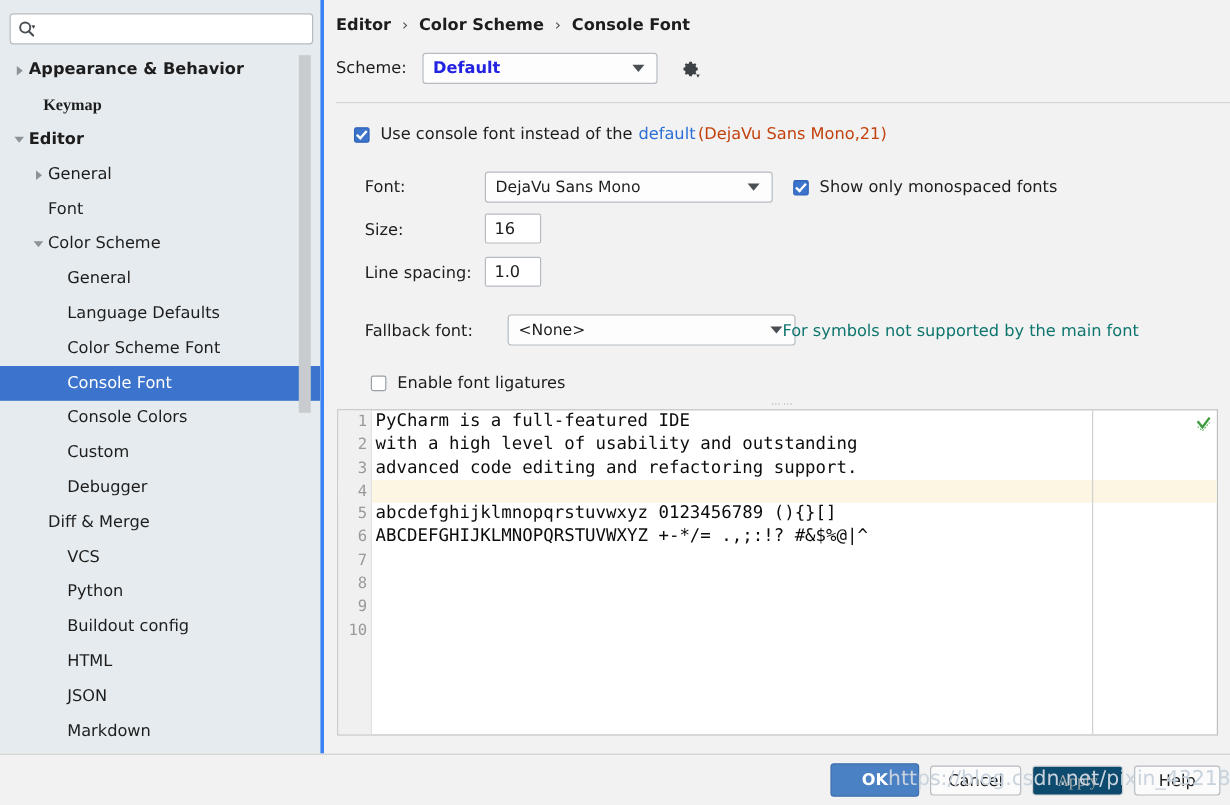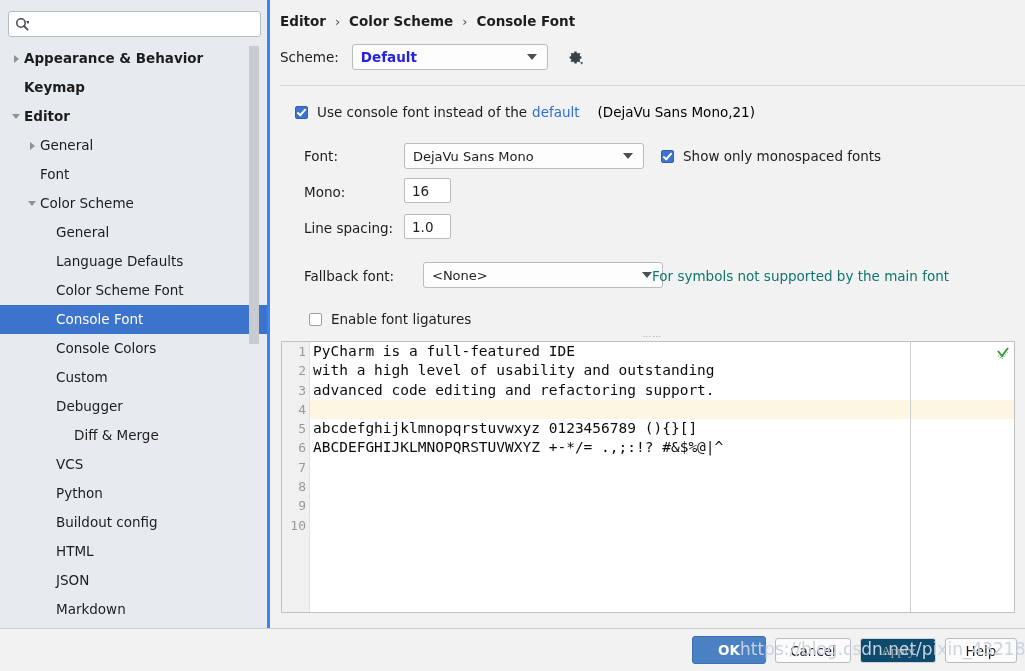--- a/index.html
+++ b/index.html
@@ -123,21 +123,21 @@
     border: solid #ffffff; border-width: 0 2px 2px 0;
     transform: rotate(42deg); margin-top: -2px;
   }
 
   #use-console-row {
     position: absolute; left: 24px; top: 104px;
     display: flex; align-items: center; font-size: 13.5px;
   }
   #use-console-row .txt { margin-left: 9px; }
   #use-console-row .lnk { color: #2b6fd6; margin-left: 5px; }
-  #use-console-row .muted { color: #000000; margin-left: 18px; }
+  #use-console-row .muted { color: #c2410c; margin-left: 2px; }
 
   .field-label { position: absolute; font-size: 13.5px; }
   #font-label    { left: 33px; top: 148px; }
   #size-label    { left: 33px; top: 184px; }
   #spacing-label { left: 33px; top: 220px; }
   #fallback-label{ left: 33px; top: 268px; }
 
   #font-combo { position: absolute; left: 133px; top: 143px; width: 240px; }
   #fallback-combo { position: absolute; left: 133px; top: 262px; width: 240px; margin-left: 19px; }
 
@@ -269,21 +269,21 @@
       <input id="search-input" type="text" value="" placeholder="" style="">
     </div>
 
     <div id="tree">
         <div class="tree-row bold" style="padding-left: 8px;">
           <span class="arrow">
             <span class="arrow-right"></span>
           </span>
           <span class="lbl">Appearance &amp; Behavior</span>
         </div>
-        <div class="tree-row bold" style="padding-left: 8px;">
+        <div class="tree-row bold" style="padding-left: 20px; font-family: Liberation Serif, serif;">
           <span class="arrow"></span>
           <span class="lbl">Keymap</span>
         </div>
         <div class="tree-row bold" style="padding-left: 8px;">
           <span class="arrow">
             <span class="arrow-down"></span>
           </span>
           <span class="lbl">Editor</span>
         </div>
         <div class="tree-row" style="padding-left: 24px;">
@@ -323,21 +323,21 @@
           <span class="lbl">Console Colors</span>
         </div>
         <div class="tree-row" style="padding-left: 40px;">
           <span class="arrow"></span>
           <span class="lbl">Custom</span>
         </div>
         <div class="tree-row" style="padding-left: 40px;">
           <span class="arrow"></span>
           <span class="lbl">Debugger</span>
         </div>
-        <div class="tree-row" style="padding-left: 58px;">
+        <div class="tree-row" style="padding-left: 24px;">
           <span class="arrow"></span>
           <span class="lbl">Diff &amp; Merge</span>
         </div>
         <div class="tree-row" style="padding-left: 40px;">
           <span class="arrow"></span>
           <span class="lbl">VCS</span>
         </div>
         <div class="tree-row" style="padding-left: 40px;">
           <span class="arrow"></span>
           <span class="lbl">Python</span>
@@ -401,21 +401,21 @@
     <div id="font-combo" class="combo">
       <span class="ctext">DejaVu Sans Mono</span>
       <span class="carrow"></span>
     </div>
 
     <div id="mono-row">
       <span class="cbox on"></span>
       <span class="txt">Show only monospaced fonts</span>
     </div>
 
-    <span class="field-label" id="size-label">Mono:</span>
+    <span class="field-label" id="size-label">Size:</span>
     <div id="size-box" class="textbox">
       <span>16</span>
     </div>
 
     <span class="field-label" id="spacing-label">Line spacing:</span>
     <div id="spacing-box" class="textbox">
       <span>1.0</span>
     </div>
 
     <span class="field-label" id="fallback-label">Fallback font:</span>

